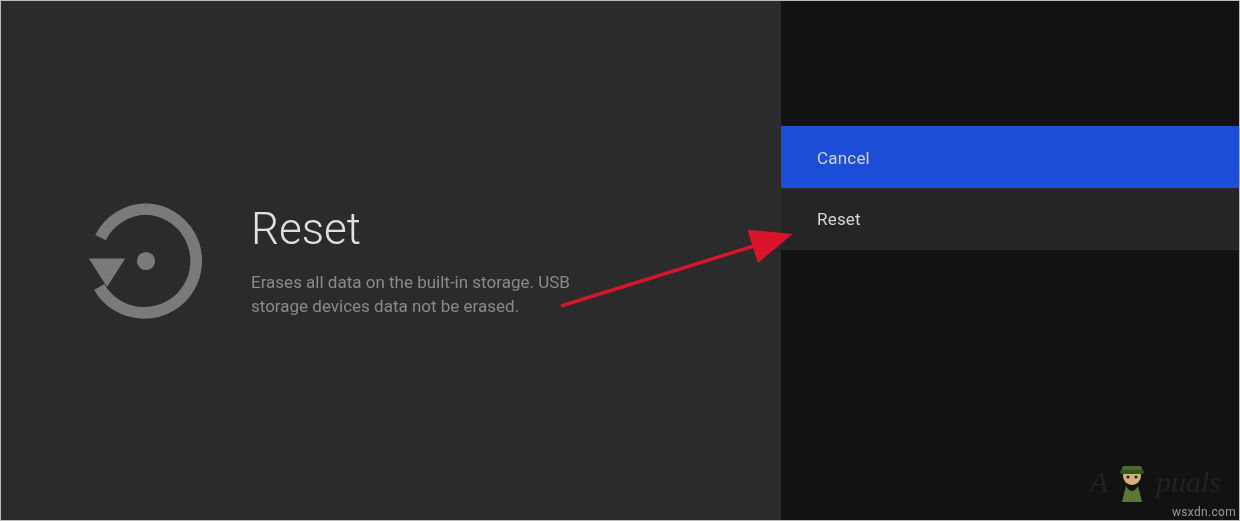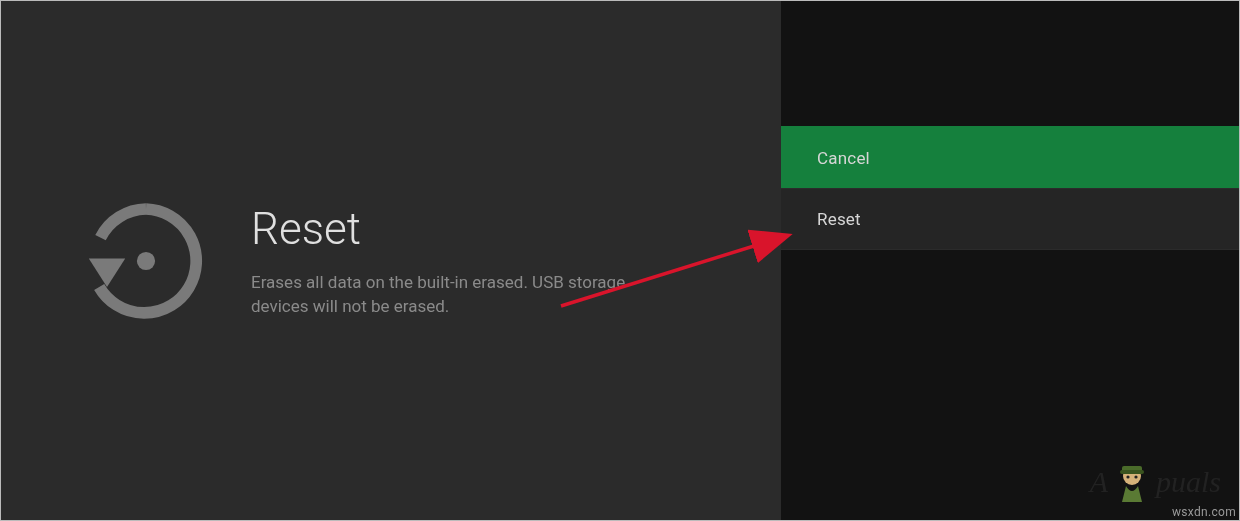--- a/index.html
+++ b/index.html
@@ -62,21 +62,21 @@
       height: 62px;
       display: flex;
       align-items: center;
       padding-left: 36px;
       color: #d6d6d6;
       font-size: 17px;
       font-weight: 400;
       letter-spacing: 0.2px;
       border-top: 1px solid rgba(255,255,255,0);
     }
-    .option.cancel { background: #15803d; }
+    .option.cancel { background: #1d4ed8; }
     .option.reset {
       background: #252525;
       border-top: 1px solid rgba(255,255,255,0.03);
       border-bottom: 1px solid rgba(255,255,255,0.03);
     }
     .arrow {
       position: absolute;
       left: 550px;
       top: 225px;
       pointer-events: none;
@@ -120,21 +120,21 @@
       <svg viewBox="0 0 100 100" fill="none" stroke="#7a7a7a" stroke-width="9" stroke-linecap="butt">
         <path d="M 50 10 A 40 40 0 1 1 14 70"></path>
         <path d="M 19 33 A 40 40 0 0 1 50 10" stroke-width="0"></path>
         <path d="M 50 10 A 40 40 0 0 0 15 32"></path>
         <polygon points="6,48 34,48 20,70" fill="#7a7a7a" stroke="none"></polygon>
         <circle cx="50" cy="50" r="7" fill="#7a7a7a" stroke="none"></circle>
       </svg>
     </div>
     <div class="title-block">
       <div class="title">Reset</div>
-      <div class="subtitle">Erases all data on the built-in erased. USB storage devices will not be erased.</div>
+      <div class="subtitle">Erases all data on the built-in storage. USB storage devices data not be erased.</div>
     </div>
   </div>
 
   <div class="right-panel">
     <div class="option cancel">Cancel</div>
     <div class="option reset">Reset</div>
   </div>
 
   <svg class="arrow" width="260" height="90">
     <defs>

